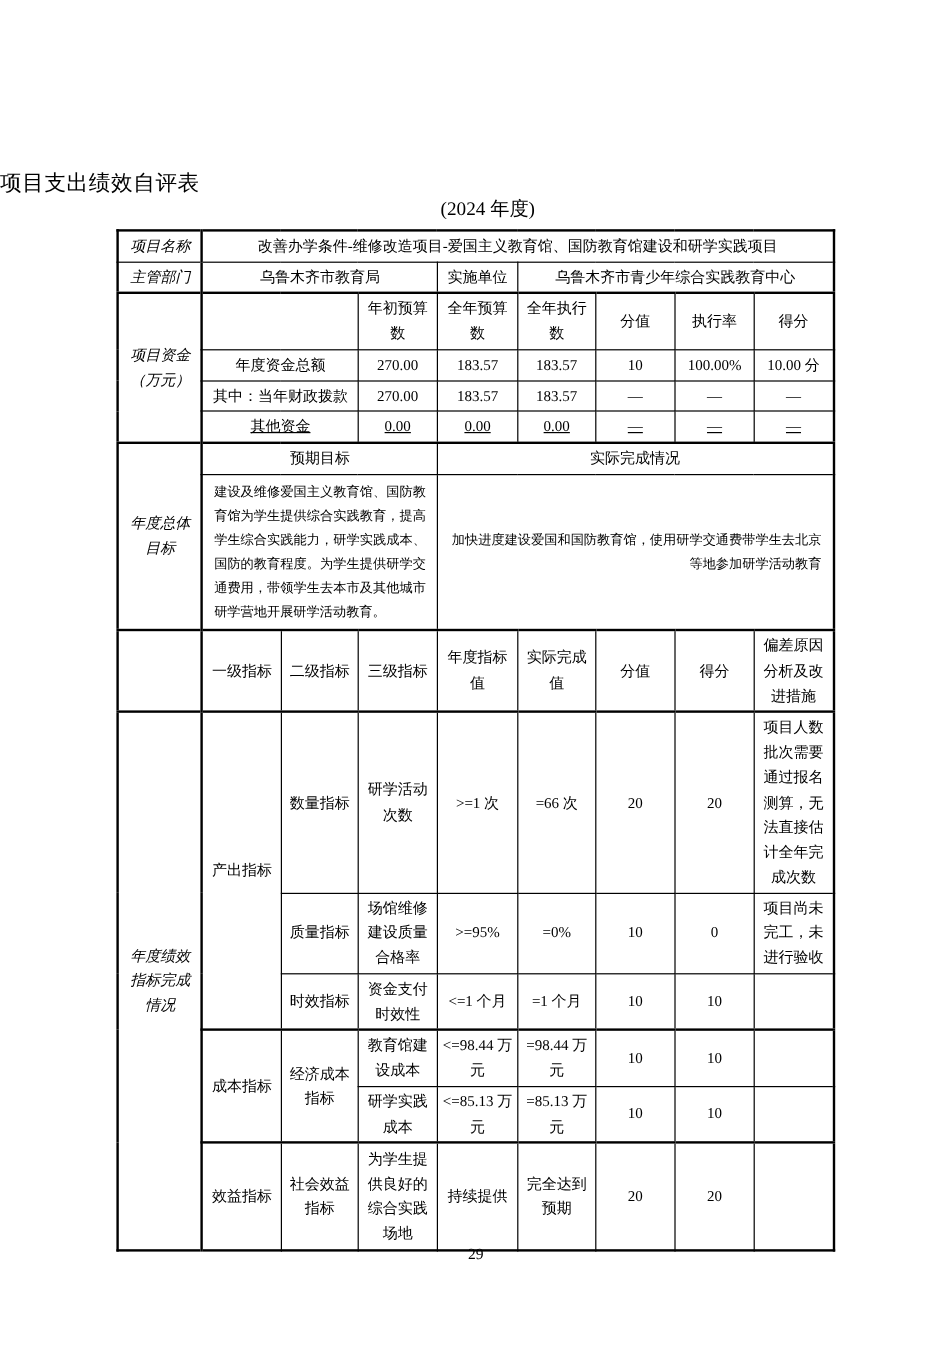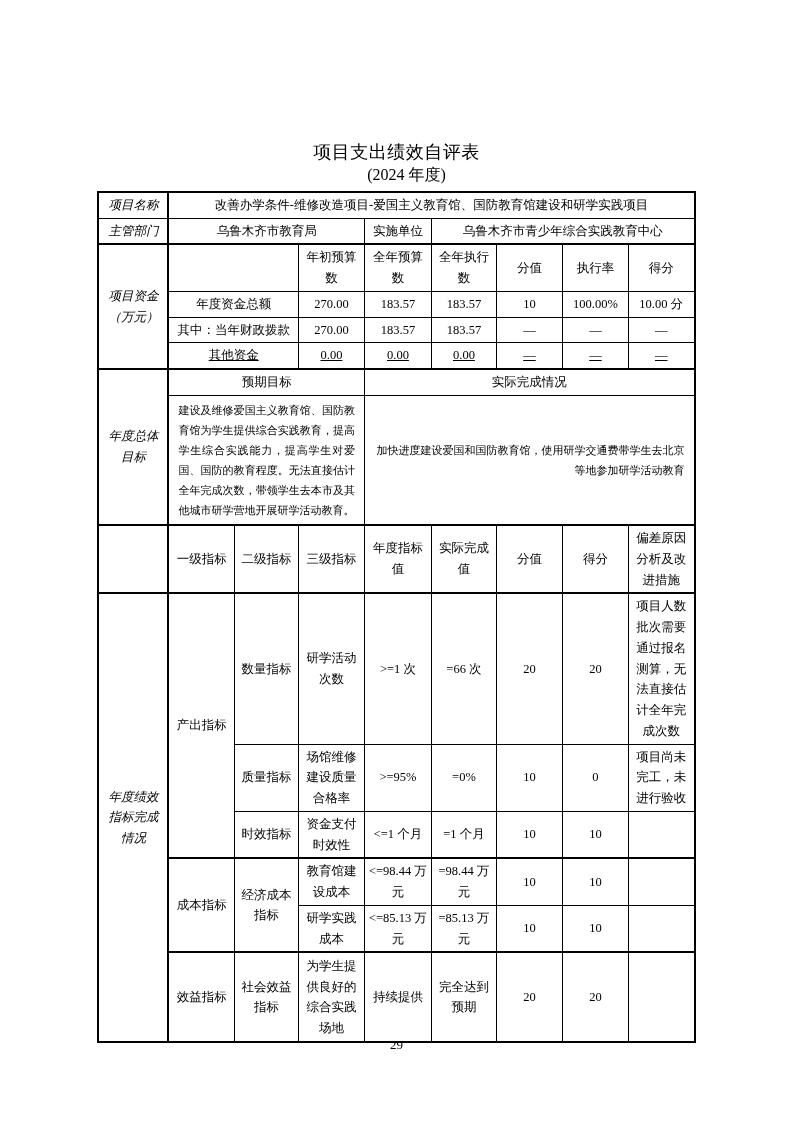--- a/index.html
+++ b/index.html
@@ -6,21 +6,21 @@
   body {
     width: 793px; height: 1122px;
     background: #ffffff;
     color: #000000;
     font-family: "Liberation Serif", "DejaVu Serif", serif;
     position: relative;
     overflow: hidden;
   }
   .doc-title {
     padding-top: 141px;
-    text-align: center;
+    text-align: left;
     font-size: 18px;
     line-height: 1.3;
     letter-spacing: 0.5px;
   }
   .doc-subtitle {
     text-align: center;
     font-size: 16px;
     line-height: 1.35;
     padding-left: 20px;
   }
@@ -146,21 +146,21 @@
     <td>—</td>
   </tr>
 
   <tr class="r7 sec">
     <td class="c1" rowspan="2">年度总体目标</td>
     <td colspan="3">预期目标</td>
     <td colspan="5">实际完成情况</td>
   </tr>
 
   <tr class="r8">
-    <td colspan="3" class="goalcell">建设及维修爱国主义教育馆、国防教育馆为学生提供综合实践教育，提高学生综合实践能力，提高学生对爱国、国防的教育程度。无法直接估计全年完成次数，带领学生去本市及其他城市研学营地开展研学活动教育。</td>
+    <td colspan="3" class="goalcell">建设及维修爱国主义教育馆、国防教育馆为学生提供综合实践教育，提高学生综合实践能力，研学实践成本、国防的教育程度。为学生提供研学交通费用，带领学生去本市及其他城市研学营地开展研学活动教育。</td>
     <td colspan="5" class="goalcell actual">加快进度建设爱国和国防教育馆，使用研学交通费带学生去北京等地参加研学活动教育</td>
   </tr>
 
   <tr class="r9 sec">
     <td class="c1"></td>
     <td>一级指标</td>
     <td>二级指标</td>
     <td>三级指标</td>
     <td>年度指标值</td>
     <td>实际完成值</td>

